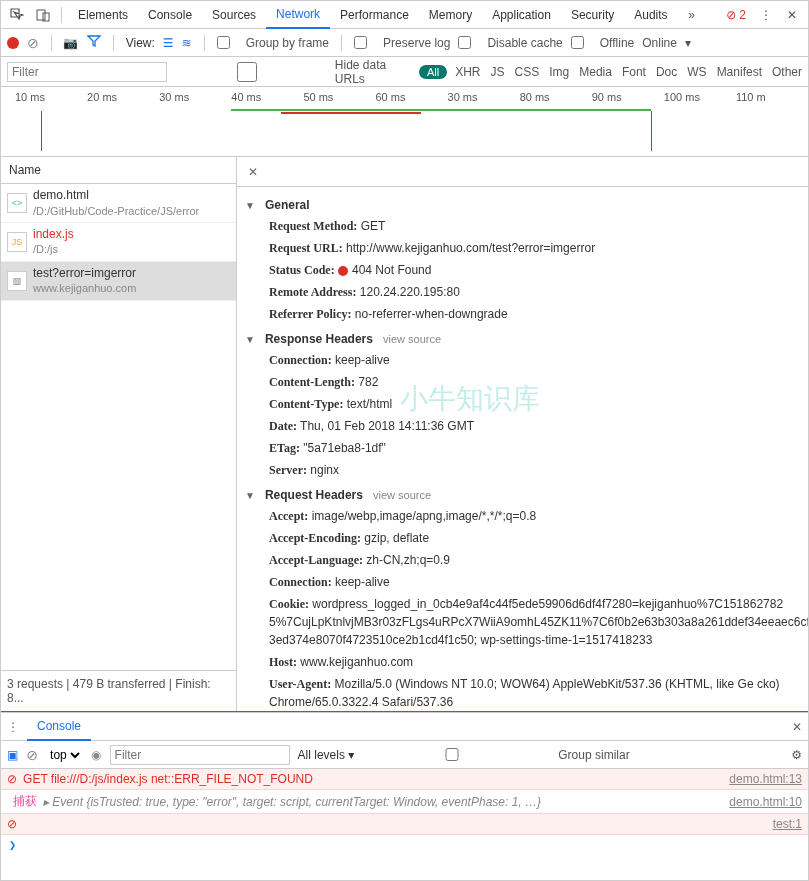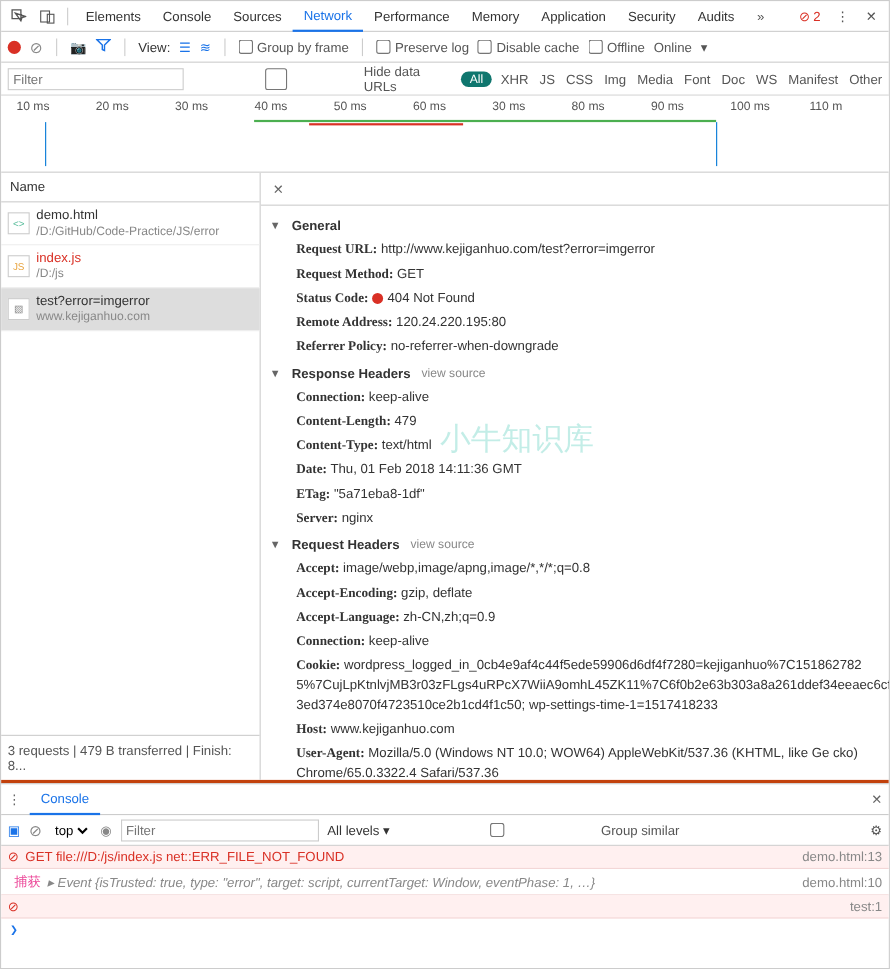--- a/index.html
+++ b/index.html
@@ -8,33 +8,33 @@
 .toolbar-btn{width:24px;height:24px;display:flex;align-items:center;justify-content:center;cursor:pointer;color:#555}
 .tabs{display:flex;align-items:center;height:28px;overflow:hidden}
 .tab{padding:6px 10px;cursor:pointer;color:#333;white-space:nowrap}
 .tab.active{color:#1a73e8;border-bottom:2px solid #1a73e8}
 .divider{width:1px;height:16px;background:#ccc;margin:0 4px}
 .error-badge{display:flex;align-items:center;gap:3px;color:#d93025;margin-left:auto;margin-right:6px}
 .toolbar2{display:flex;align-items:center;height:28px;border-bottom:1px solid #ccc;padding:0 6px;gap:8px}
 .rec{width:12px;height:12px;border-radius:50%;background:#d93025}
 .ban{color:#888;font-size:14px}
 .blue{color:#1a73e8}
-label.ck{display:flex;align-items:center;gap:4px;color:#555}
+label.ck{display:flex;align-items:center;gap:16px;color:#555}
 .filterbar{display:flex;align-items:center;height:30px;border-bottom:1px solid #ccc;padding:0 6px;gap:8px}
 .filterbar input{border:1px solid #ccc;padding:2px 4px;width:160px;height:20px}
 .pill{background:#0f766e;color:#fff;border-radius:8px;padding:1px 8px;font-size:11px}
 .ftype{color:#555;cursor:pointer}
 .timeline{height:70px;border-bottom:1px solid #ccc;position:relative;background:#fff}
 .ticks{display:flex;padding-left:14px}
 .tick{width:80px;color:#555;font-size:11px;padding-top:4px}
 .tl-body{position:absolute;top:22px;left:0;right:0;height:40px}
 .tl-blue{position:absolute;top:2px;width:1px;height:40px;background:#0077d6}
 .tl-green{position:absolute;top:0;height:2px;background:#4caf50}
 .tl-red{position:absolute;top:3px;height:2px;background:#d93025}
-.main{display:flex;height:555px;border-bottom:3px solid #c2410c}
+.main{display:flex;height:555px;border-bottom:1px solid #c2410c}
 .names{width:236px;border-right:1px solid #ccc;display:flex;flex-direction:column}
 .names-hdr{padding:6px 8px;border-bottom:1px solid #ccc;color:#333}
 .req-row{display:flex;align-items:center;padding:4px 6px;gap:6px;cursor:pointer;border-bottom:1px solid #eee}
 .req-row.sel{background:#ddd}
 .req-icon{width:20px;height:20px;border:1px solid #ccc;display:flex;align-items:center;justify-content:center;font-size:9px;background:#fff}
 .req-txt{display:flex;flex-direction:column;line-height:1.3}
 .req-txt .p{color:#888;font-size:11px}
 .status{border-top:1px solid #ccc;padding:6px;color:#555;margin-top:auto}
 .details{flex:1;display:flex;flex-direction:column;overflow:hidden}
 .dtabs{display:flex;align-items:center;border-bottom:1px solid #ccc;height:30px;padding:0 6px;gap:2px}
@@ -52,21 +52,21 @@
 .red-dot{display:inline-block;width:10px;height:10px;background:#d93025;border-radius:50%;margin-right:4px;vertical-align:middle}
 .watermark{position:absolute;top:380px;left:400px;font-size:28px;color:#5cb;opacity:.35;pointer-events:none;font-family:"Segoe UI"}
 .console{border-top:1px solid #ccc}
 .ctabs{display:flex;align-items:center;height:28px;padding:0 6px;gap:8px;border-bottom:1px solid #ccc}
 .cfilter{display:flex;align-items:center;height:28px;padding:0 6px;gap:8px;border-bottom:1px solid #ccc}
 .cfilter select{border:none;background:none}
 .cfilter input{border:1px solid #ccc;padding:2px 4px;width:180px}
 .crow{display:flex;align-items:center;padding:3px 6px;gap:6px;font-family:Menlo,Consolas,monospace;border-bottom:1px solid #f3d7d7}
 .crow.err{background:#fff0f0;color:#d93025}
 .crow.log{background:#fff}
-.crow .src{margin-left:auto;color:#888;}
+.crow .src{margin-left:auto;color:#888;text-decoration:underline}
 .crow .u{}
 .gear{margin-left:auto}
 .prompt{color:#1a73e8;padding:3px 8px;font-family:Menlo,Consolas,monospace}
 </style>
 </head>
 <body>
 
 <div class="toolbar">
   <div class="toolbar-btn">
       <svg width="14" height="14" viewBox="0 0 14 14">
@@ -208,34 +208,34 @@
   <div class="details">
     <div class="dtabs">
       <div class="dclose">✕</div>
     </div>
     <div class="pane" id="pane">
         <div class="sect">
           <div class="sect-h">
             <span class="tri">▼</span>
             <span>General</span>
           </div>
+          <div class="kv"><b>Request Method:</b> <span>GET</span></div>
           <div class="kv"><b>Request URL:</b> <span>http://www.kejiganhuo.com/test?error=imgerror</span></div>
-          <div class="kv"><b>Request Method:</b> <span>GET</span></div>
           <div class="kv"><b>Status Code:</b> <span class="red-dot"></span><span>404 Not Found</span></div>
           <div class="kv"><b>Remote Address:</b> <span>120.24.220.195:80</span></div>
           <div class="kv"><b>Referrer Policy:</b> <span>no-referrer-when-downgrade</span></div>
         </div>
         <div class="sect">
           <div class="sect-h">
             <span class="tri">▼</span>
             <span>Response Headers</span>
             <span class="vs">view source</span>
           </div>
           <div class="kv"><b>Connection:</b> <span>keep-alive</span></div>
-          <div class="kv"><b>Content-Length:</b> <span>479</span></div>
+          <div class="kv"><b>Content-Length:</b> <span>782</span></div>
           <div class="kv"><b>Content-Type:</b> <span>text/html</span></div>
           <div class="kv"><b>Date:</b> <span>Thu, 01 Feb 2018 14:11:36 GMT</span></div>
           <div class="kv"><b>ETag:</b> <span>"5a71eba8-1df"</span></div>
           <div class="kv"><b>Server:</b> <span>nginx</span></div>
         </div>
         <div class="sect">
           <div class="sect-h">
             <span class="tri">▼</span>
             <span>Request Headers</span>
             <span class="vs">view source</span>

